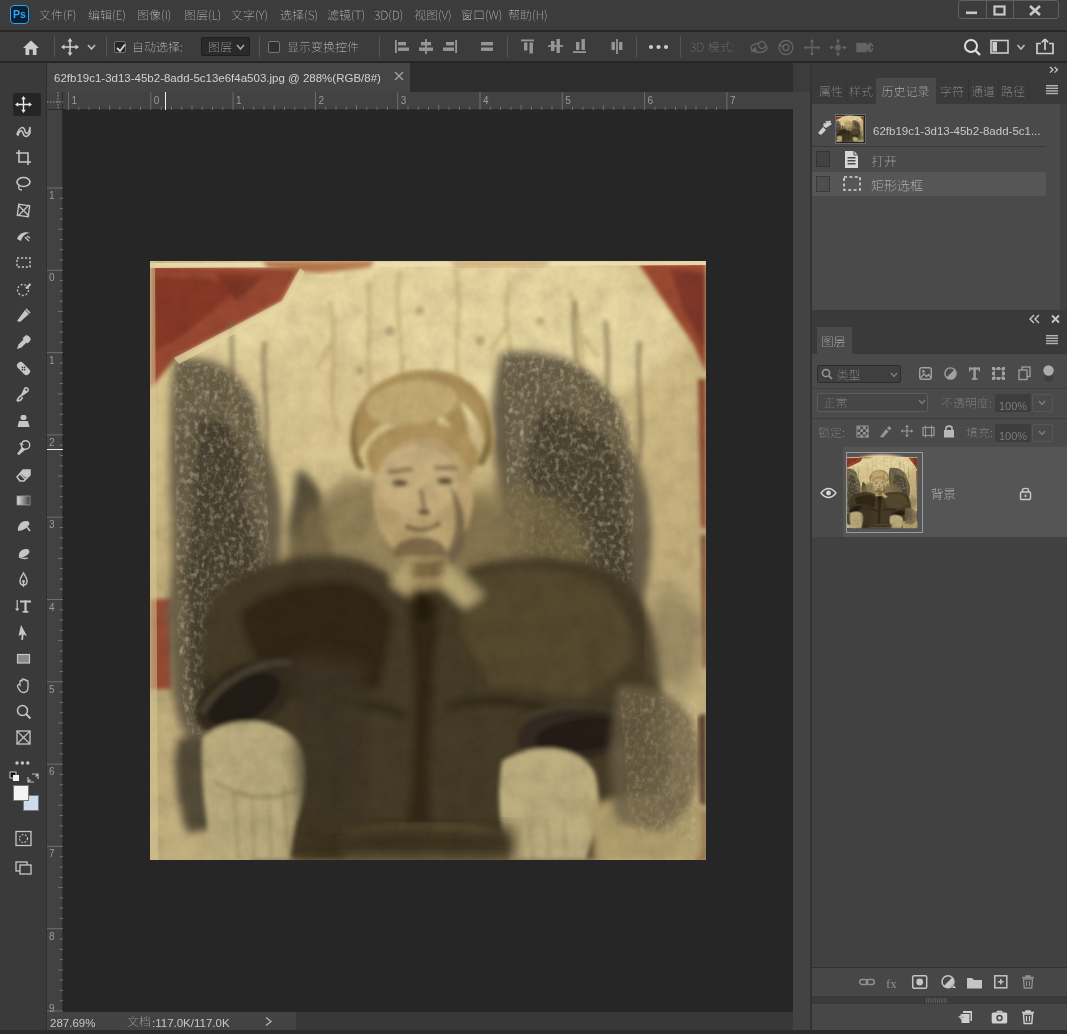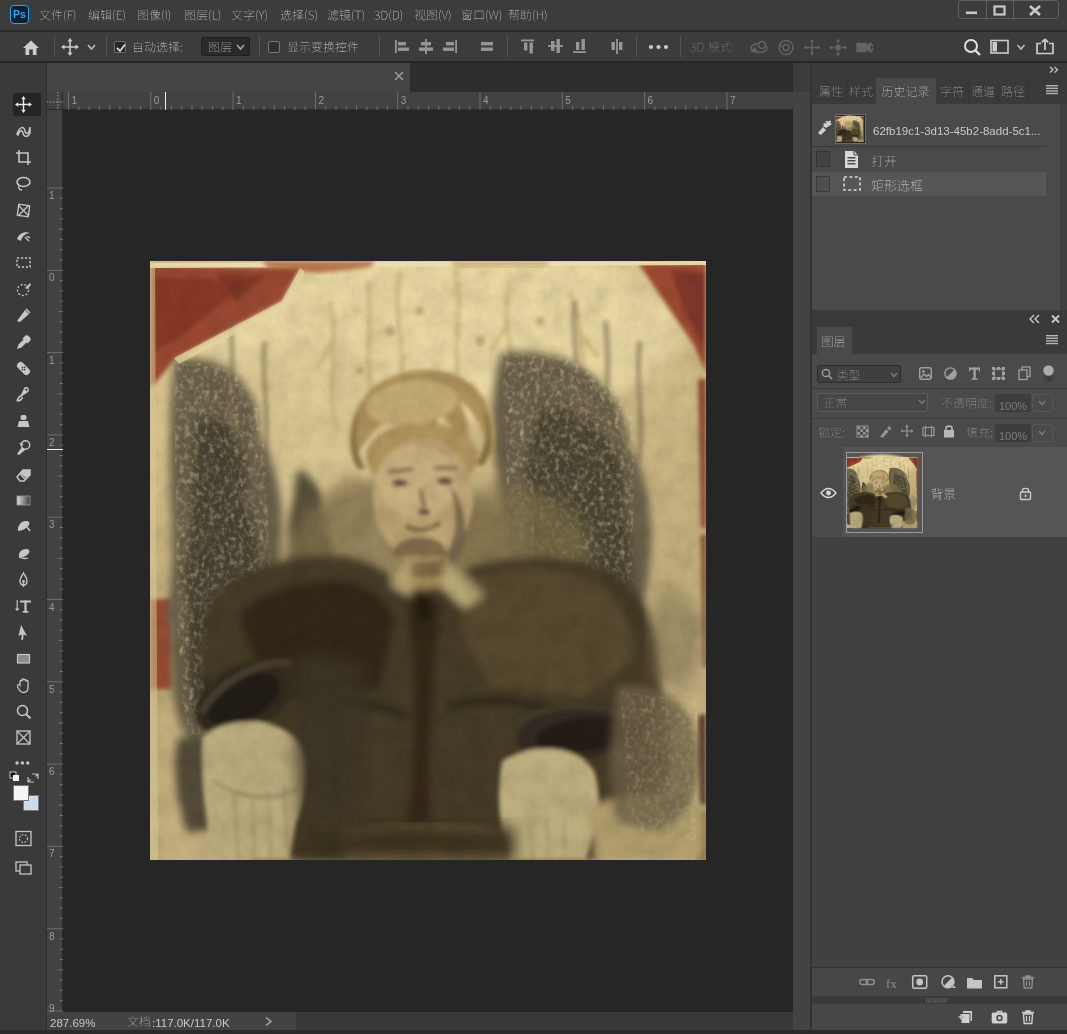--- a/index.html
+++ b/index.html
@@ -302,20 +302,21 @@
       <rect x="30.5" y="5" width="4.5" height="9.5" fill="#cccccc"></rect>
       <path d="M55.5 8 L59 12 L62.5 8" stroke="#bbbbbb" stroke-width="1.6" fill="none"></path>
       <g stroke="#cccccc" stroke-width="1.7" fill="none">
         <path d="M79 6.5 L75 6.5 L75 16.5 L91 16.5 L91 6.5 L87 6.5"></path>
         <path d="M83 13 L83 2.6 M83 2.2 L79.8 5.4 M83 2.2 L86.2 5.4"></path>
       </g>
     </svg>
     <div style="position:absolute;left:0px;top:63px;width:47px;height:29px;background:#3a3a3a;"></div>
     <div style="position:absolute;left:47px;top:63px;width:363px;height:29px;background:#454545;"></div>
     <div style="position:absolute;left:410px;top:63px;width:383px;height:29px;background:#2d2d2d;"></div>
+    <div style="position:absolute;left:54px;top:68px;width:360px;height:18px;"><span style="font-size:11.5px;color:#d2d2d2;font-family:'Liberation Sans',sans-serif">62fb19c1-3d13-45b2-8add-5c13e6f4a503.jpg @ 288%(RGB/8#)</span></div>
     <svg style="position:absolute;left:393px;top:70px;overflow:visible" width="12" height="12" viewBox="0 0 12 12">
       <path d="M2 2 L10 10 M10 2 L2 10" stroke="#a0a0a0" stroke-width="1.4"></path>
     </svg>
     <svg style="position:absolute;left:20px;top:65px;overflow:visible" width="16" height="10" viewBox="0 0 16 10">
       <path d="M1 1.5 L4.5 5 L1 8.5 M6.5 1.5 L10 5 L6.5 8.5" stroke="#cccccc" stroke-width="1.3" fill="none"></path>
     </svg>
     <svg style="position:absolute;left:5px;top:78px;overflow:visible" width="38" height="8" viewBox="0 0 38 8">
       <g fill="#5c5c5c">
         <rect x="0" y="0" width="1.5" height="6"></rect>
         <rect x="3" y="0" width="1.5" height="6"></rect>

